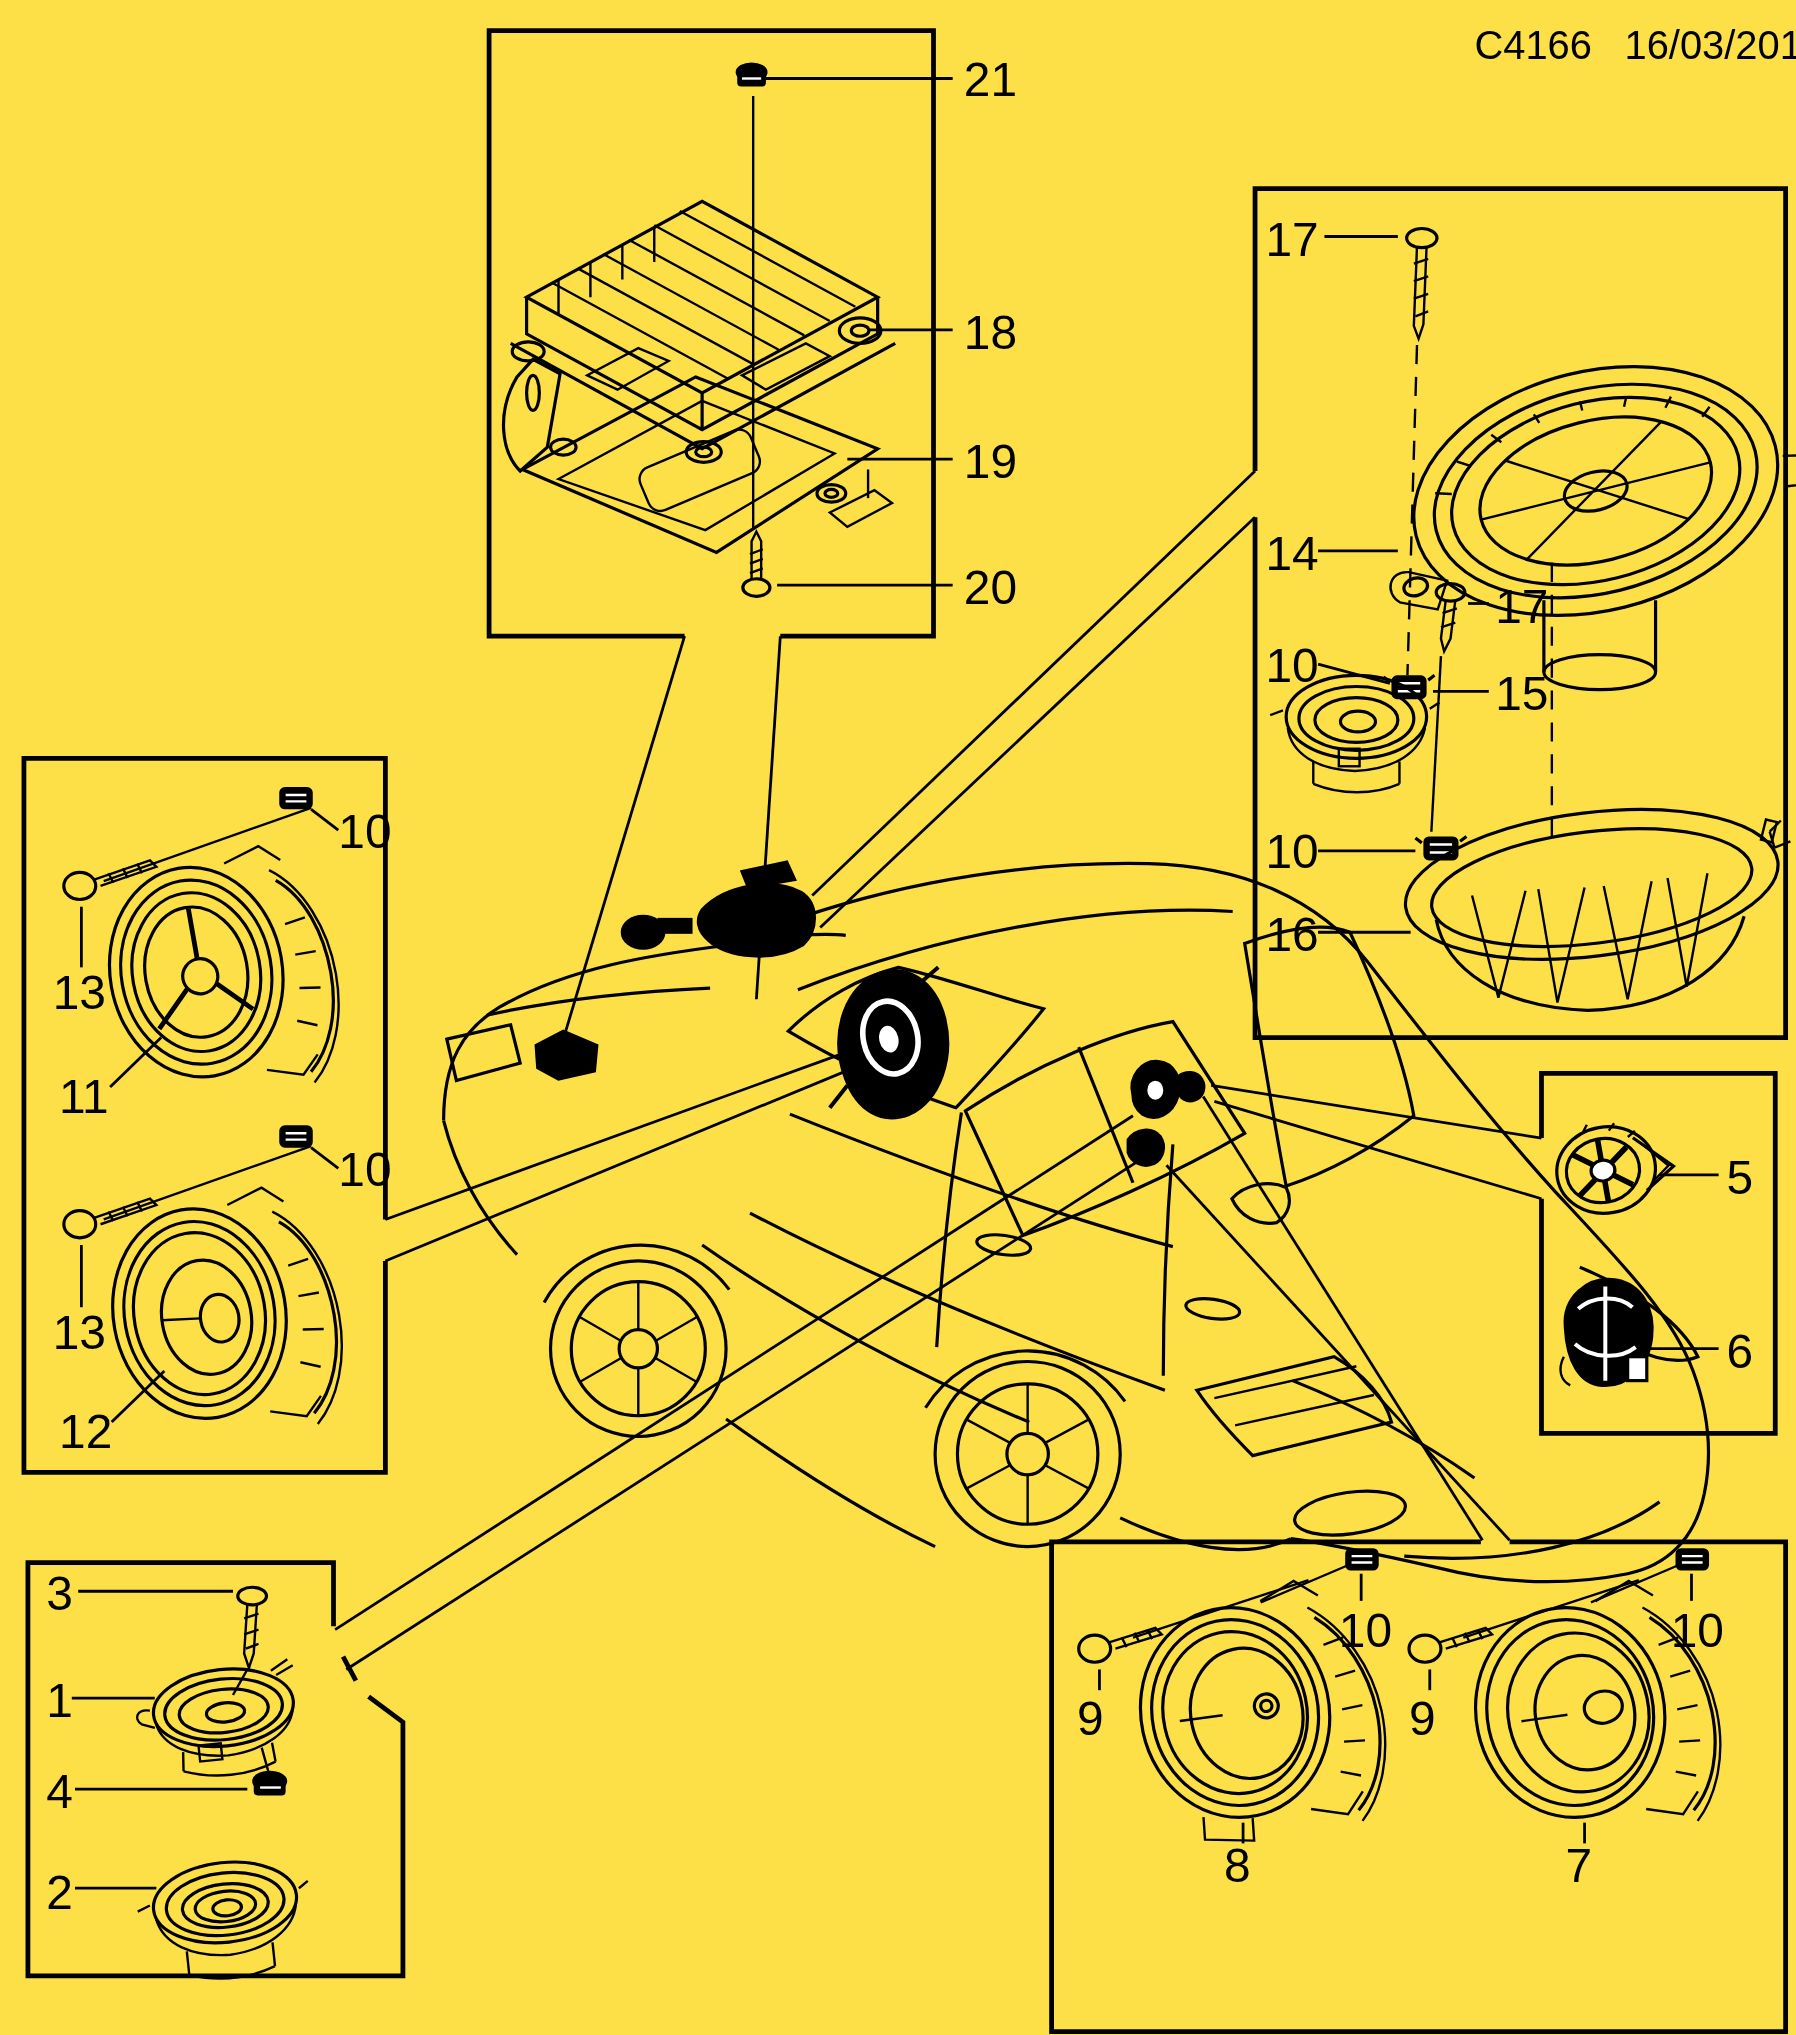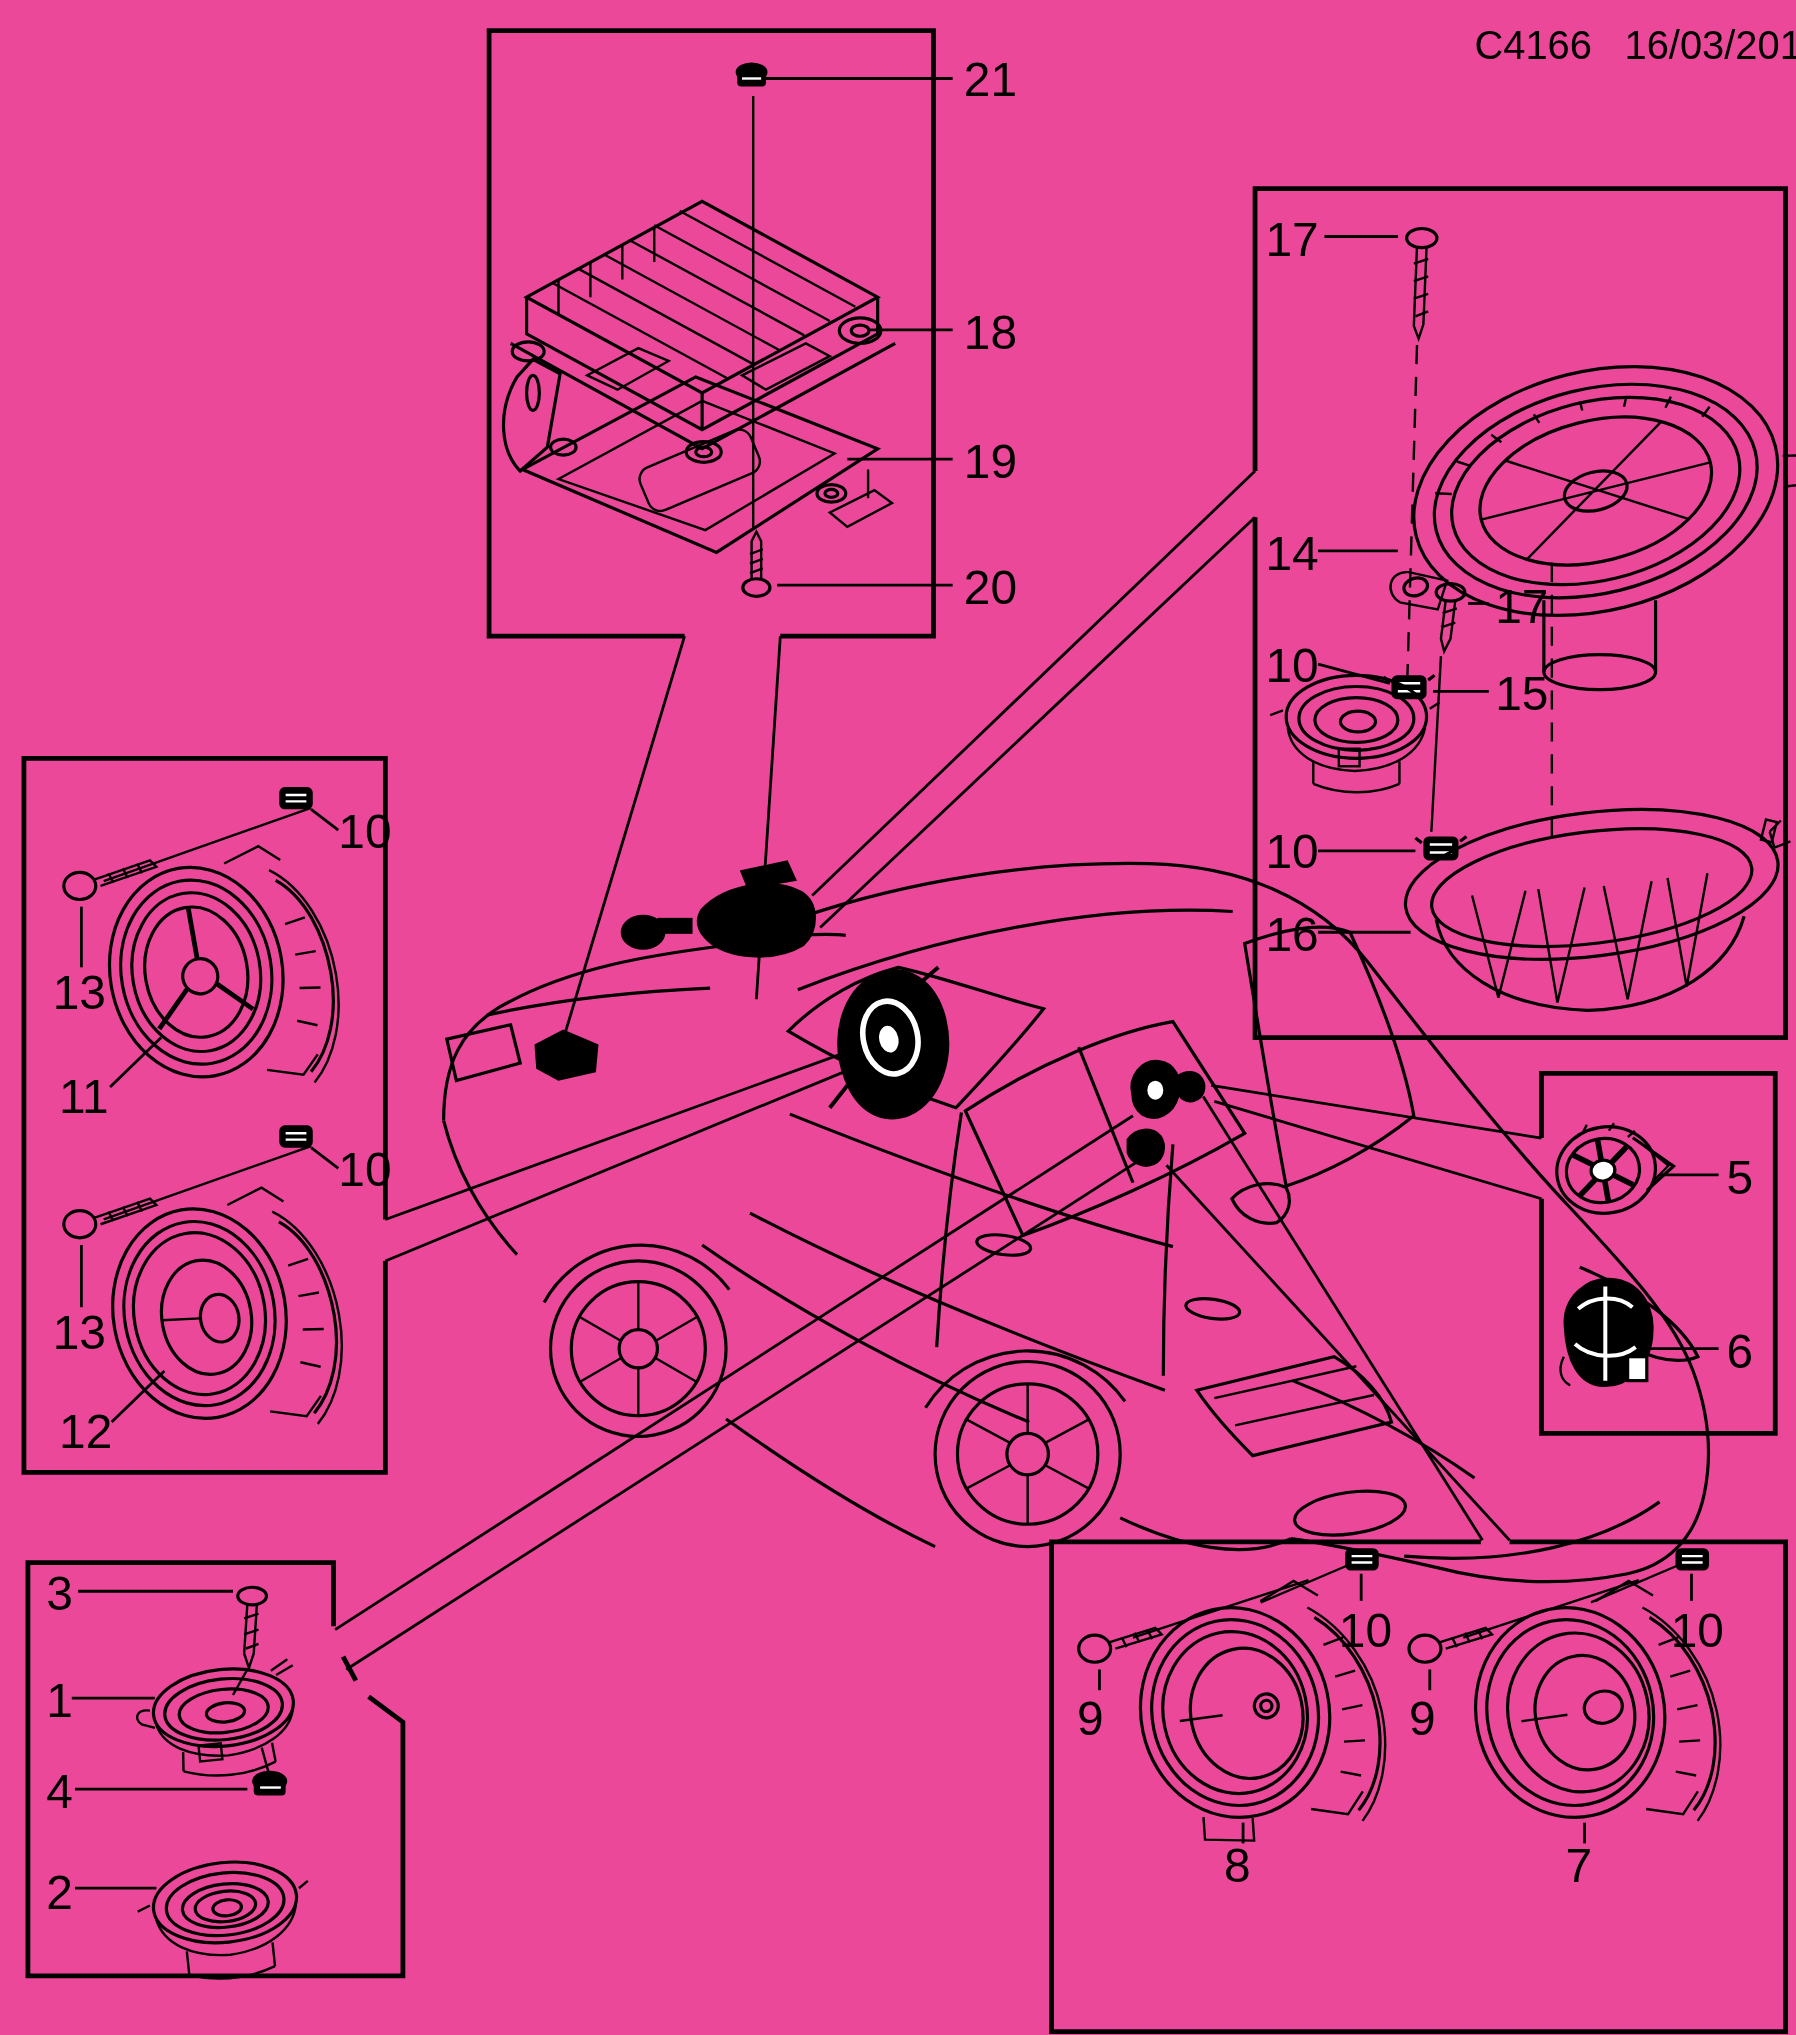--- a/index.html
+++ b/index.html
@@ -1,16 +1,16 @@
 <!DOCTYPE html>
 <html style="font-size:12.8px"><head>
 <meta charset="utf-8">
 <style>
   html,body{margin:0;padding:0;background:#e8e8e8;}
-  .stage{position:relative;width:1796px;height:2036px;background:#ec4899;margin:0 auto;
+  .stage{position:relative;width:1796px;height:2036px;background:#fde047;margin:0 auto;
          font-family:"Liberation Sans", sans-serif;}
   svg{position:absolute;left:0;top:0;}
   text{fill:#000;}
   .callout{font-size:60px;font-family:"Liberation Sans",sans-serif;}
   .hdr{font-size:50px;font-family:"Liberation Sans",sans-serif;}
   .ln{stroke:#000;fill:none;}
 </style>
 </head>
 <body>
 

